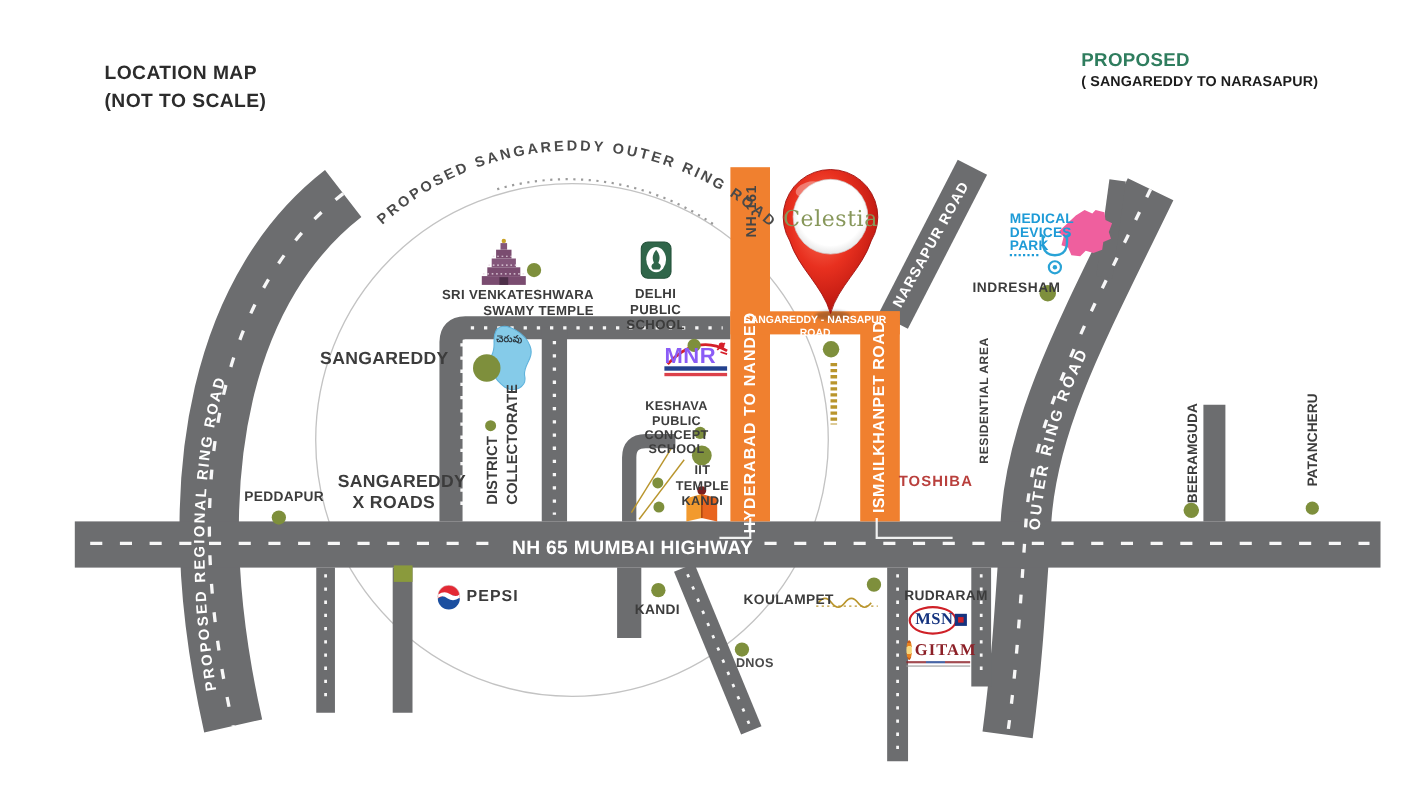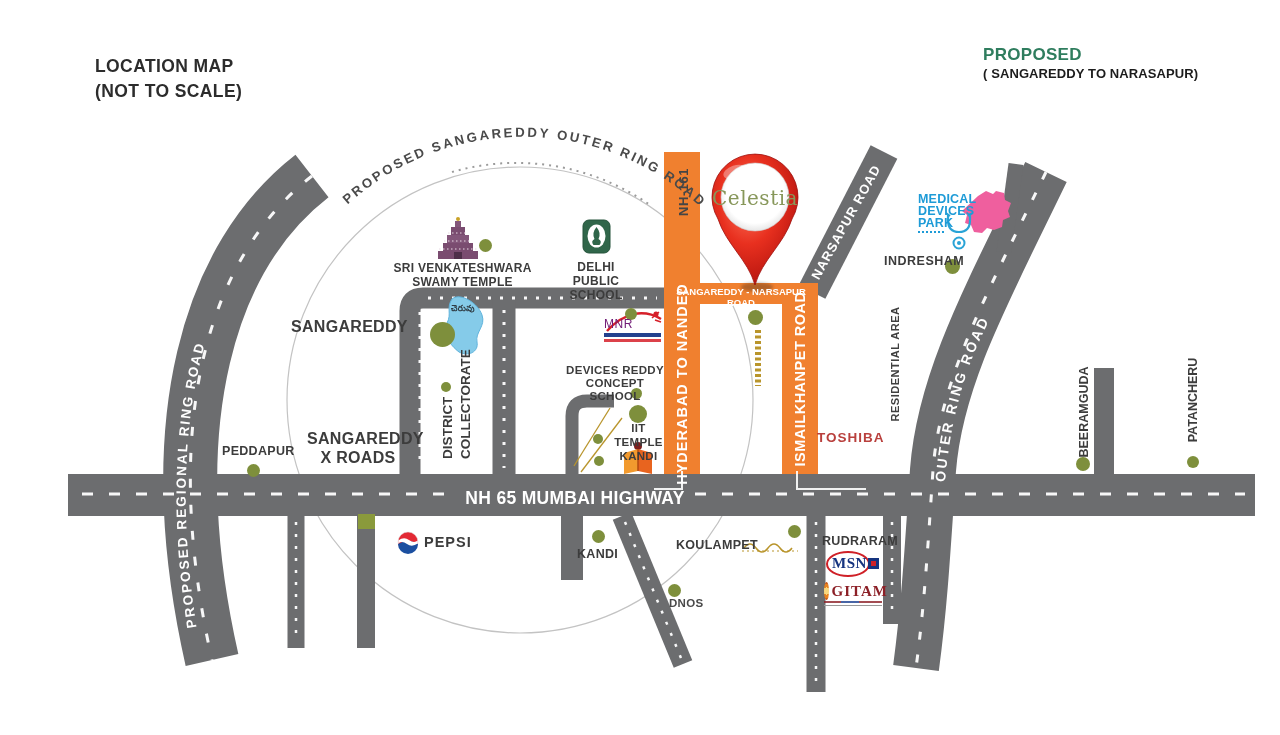--- a/index.html
+++ b/index.html
@@ -10,21 +10,21 @@
   .center{text-align:center;white-space:normal;}
   .vlabel{position:absolute;z-index:5;transform:translate(-50%,-50%) rotate(-90deg);white-space:nowrap;font-weight:600;color:#3c3c3c;}
   .dlabel{position:absolute;z-index:5;transform:translate(-50%,-50%) rotate(-61deg);white-space:nowrap;}
   .clabel{position:absolute;z-index:6;transform:translate(-50%,-50%);white-space:nowrap;}
   .dot{position:absolute;z-index:4;border-radius:50%;background:#7e8f3c;}
   .sq{position:absolute;z-index:4;background:#8a9a3c;}
   .white{color:#ffffff;}
   .title{font-size:17.5px;font-weight:700;color:#2c2c2c;letter-spacing:.4px;line-height:25px;}
   .green{color:#2f7d5e;}
   .mdp-txt{font-size:12.5px;font-weight:800;color:#1e9bd7;line-height:11.8px;letter-spacing:.2px;}
-  .mnr-red{color:#701a75;font-size:12px;font-weight:400;letter-spacing:.5px;line-height:15px;}
+  .mnr-red{color:#8b5cf6;font-size:20px;font-weight:700;letter-spacing:.5px;line-height:15px;}
   .mnr-bar{width:57px;height:4px;background:#23418e;margin-top:1px;}
   .mnr-strip{width:57px;height:3px;background:#d6202a;opacity:.85;margin-top:2px;}
   .msn-wrap{position:absolute;z-index:5;width:54px;height:28px;}
   .msn-ellipse{position:absolute;left:0;top:0;width:40px;height:22px;border:2px solid #cf2027;border-radius:50%;}
   .msn-txt{position:absolute;left:6px;top:4px;font-family:"Liberation Serif",serif;font-weight:700;font-size:15px;color:#15337f;letter-spacing:.5px;}
   .msn-sq{position:absolute;left:42px;top:7px;width:11px;height:11px;background:#15337f;}
   .msn-sq-in{position:absolute;left:3px;top:3px;width:5px;height:5px;background:#cf2027;}
   .gitam-wrap{position:absolute;z-index:5;width:64px;}
   .gitam-row{display:flex;align-items:center;gap:3px;}
   .gitam-emblem{width:18px;height:18px;border-radius:50%;background:radial-gradient(circle at 50% 50%,#f8d77c 0 38%,#e8821f 39% 72%,#ca5a14 73% 100%);}
@@ -180,40 +180,40 @@
 
   <div class="lbl title" style="left:95px;top:54px;">
     <div>LOCATION MAP</div>
     <div>(NOT TO SCALE)</div>
   </div>
   <div class="lbl" style="left:983px;top:44px;">
     <div class="green" style="font-size:17px;font-weight:700;line-height:21px;">PROPOSED</div>
     <div style="font-size:13px;font-weight:700;color:#1c1c1c;line-height:17px;letter-spacing:.1px;">( SANGAREDDY TO NARASAPUR)</div>
   </div>
 
-  <div class="lbl center" style="left:385px;top:261px;width:155px;font-size:12px;line-height:14px;">
+  <div class="lbl center" style="left:385px;top:261px;width:155px;font-size:12px;line-height:14px;text-align:right;">
     <div>SRI VENKATESHWARA</div>
     <div>SWAMY TEMPLE</div>
   </div>
   <div class="lbl center" style="left:546px;top:260px;width:100px;font-size:12px;line-height:14px;text-align:center;">
     <div>DELHI</div>
     <div>PUBLIC SCHOOL</div>
   </div>
   <div class="lbl" style="left:291px;top:318px;font-size:16px;">SANGAREDDY</div>
   <div class="lbl center" style="left:307px;top:429px;width:102px;font-size:16px;line-height:19px;">
     <div>SANGAREDDY</div>
     <div>X ROADS</div>
   </div>
   <div class="vlabel" style="left:457px;top:404px;font-size:13.5px;font-weight:700;line-height:18px;text-align:left;">
     <div>DISTRICT</div>
     <div>COLLECTORATE</div>
   </div>
   <div class="lbl" style="left:437px;top:304px;width:52px;text-align:center;font-size:8.5px;color:#2e3a42;font-weight:600;">చెరువు</div>
   <div class="lbl center" style="left:565px;top:364px;width:100px;font-size:11.5px;line-height:13px;">
-    <div>DEVICES REDDY</div>
+    <div>KESHAVA PUBLIC</div>
     <div>CONCEPT SCHOOL</div>
   </div>
   <div class="lbl center" style="left:610px;top:421px;width:57px;font-size:11.5px;line-height:14px;">
     <div>IIT TEMPLE</div>
     <div>KANDI</div>
   </div>
 
   <div class="lbl" style="left:604px;top:317px;z-index:5;">
     <div class="mnr-red">MNR</div>
     <div class="mnr-bar"></div>

